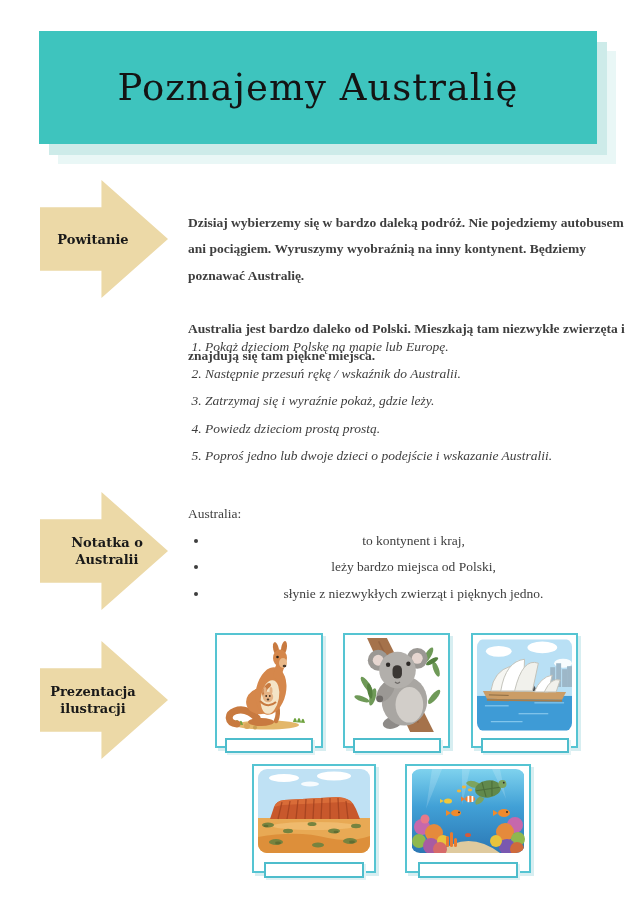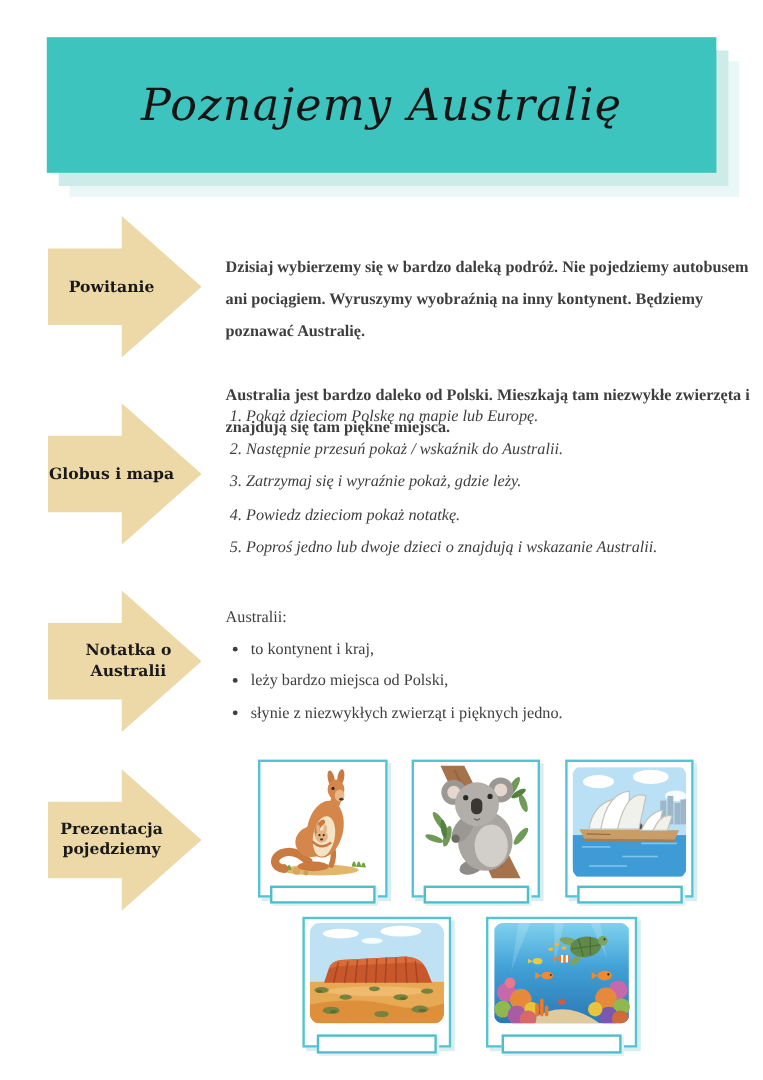--- a/index.html
+++ b/index.html
@@ -10,21 +10,21 @@
     font-family:"Liberation Serif", serif; color:#3e3e3e;
   }
   
   .banner {
     position:absolute; left:39px; top:31px; width:558px; height:113px;
     background:#3ec4be;
     box-shadow: 10px 11px 0 #cdebe9, 19px 20px 0 #e9f7f6;
     display:flex; align-items:center; justify-content:center;
   }
   .banner-title {
-    font-family:"DejaVu Serif", serif; font-style:italic; font-weight:500;
+    font-family:"DejaVu Serif", serif; font-weight:500;
     font-size:37px; color:#141414; letter-spacing:1px; white-space:nowrap;
   }
   
   .arrow {
     position:absolute; width:128px; height:118px; background:#ecd9a7;
     clip-path: polygon(0% 23%, 48% 23%, 48% 0%, 100% 50%, 48% 100%, 48% 77%, 0% 77%);
     display:flex; align-items:center; justify-content:center;
   }
   .arrow-label {
     width:108px; margin-right:22px; text-align:center;
@@ -44,21 +44,21 @@
     position:absolute; left:188px; top:333px; width:440px;
     font-size:13.5px; line-height:27.2px; list-style-position:outside;
     padding-left:17px;
   }
   .steps li { white-space:nowrap;font-style:italic; }
   .sec3-intro {
     position:absolute; left:188px; top:504px; font-size:13.5px; line-height:20px;
   }
   .bullets {
     position:absolute; left:188px; top:528px; width:430px;
-    font-size:13.5px; line-height:26.3px; list-style:disc; padding-left:21px;
+    font-size:13.5px; line-height:26.3px; list-style:disc; padding-left:21px;text-align:center;
   }
   
   .card {
     position:absolute; background:#ffffff;
     border:2px solid #55c4d2; box-shadow:3px 3px 0 #d7eef1;
   }
   .card-1 { left:215px; top:633px; width:108px; height:115px; }
   .card-2 { left:343px; top:633px; width:107px; height:115px; }
   .card-3 { left:471px; top:633px; width:107px; height:115px; }
   .card-4 { left:252px; top:764px; width:124px; height:109px; }
@@ -91,45 +91,42 @@
     <div class="arrow-label">Powitanie</div>
   </div>
   <div class="sec1-text">
     <div>Dzisiaj wybierzemy się w bardzo daleką podróż. Nie pojedziemy autobusem
 ani pociągiem. Wyruszymy wyobraźnią na inny kontynent. Będziemy
 poznawać Australię.</div>
     <div>Australia jest bardzo daleko od Polski. Mieszkają tam niezwykłe zwierzęta i
 znajdują się tam piękne miejsca.</div>
   </div>
 
-  <div class="arrow arrow-2">
-    <div class="arrow-label">Globus i mapa</div>
-  </div>
   <ol class="steps">
     <li>Pokaż dzieciom Polskę na mapie lub Europę.</li>
-    <li>Następnie przesuń pokaż / wskaźnik do Australii.</li>
+    <li>Następnie przesuń rękę / wskaźnik do Australii.</li>
     <li>Zatrzymaj się i wyraźnie pokaż, gdzie leży.</li>
-    <li>Powiedz dzieciom pokaż notatkę.</li>
-    <li>Poproś jedno lub dwoje dzieci o znajdują i wskazanie Australii.</li>
+    <li>Powiedz dzieciom prostą prostą.</li>
+    <li>Poproś jedno lub dwoje dzieci o podejście i wskazanie Australii.</li>
   </ol>
 
   <div class="arrow arrow-3">
     <div class="arrow-label">Notatka o
 Australii</div>
   </div>
-  <div class="sec3-intro">Australii:</div>
+  <div class="sec3-intro">Australia:</div>
   <ul class="bullets">
     <li>to kontynent i kraj,</li>
     <li>leży bardzo miejsca od Polski,</li>
     <li>słynie z niezwykłych zwierząt i pięknych jedno.</li>
   </ul>
 
   <div class="arrow arrow-4">
     <div class="arrow-label">Prezentacja
-pojedziemy</div>
+ilustracji</div>
   </div>
 
   <div class="card card-1">
     <div class="pic">
       <svg viewBox="0 0 96 92">
         <ellipse cx="46" cy="86" rx="32" ry="4.5" fill="#e3b76a"></ellipse>
         <circle cx="26" cy="87" r="3" fill="#d9a65a"></circle>
         <circle cx="34" cy="88.5" r="2" fill="#caa055"></circle>
         <path d="M10,85 q2,-8 4,0 q2,-8 4,0 q2,-7 4,1 z" fill="#6fa33f"></path>
         <path d="M72,83 q2,-8 4,0 q2,-8 4,0 q2,-7 4,1 z" fill="#6fa33f"></path>

